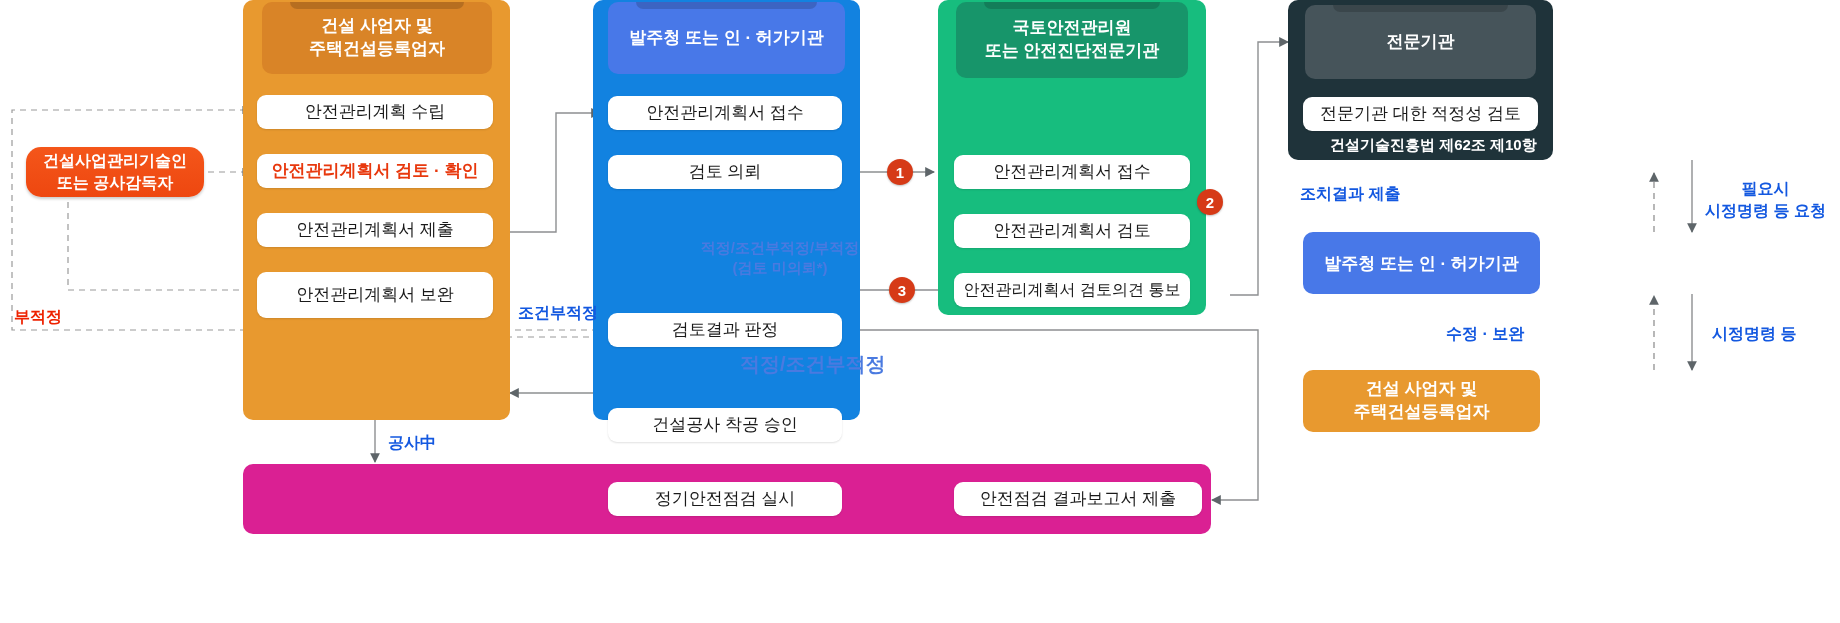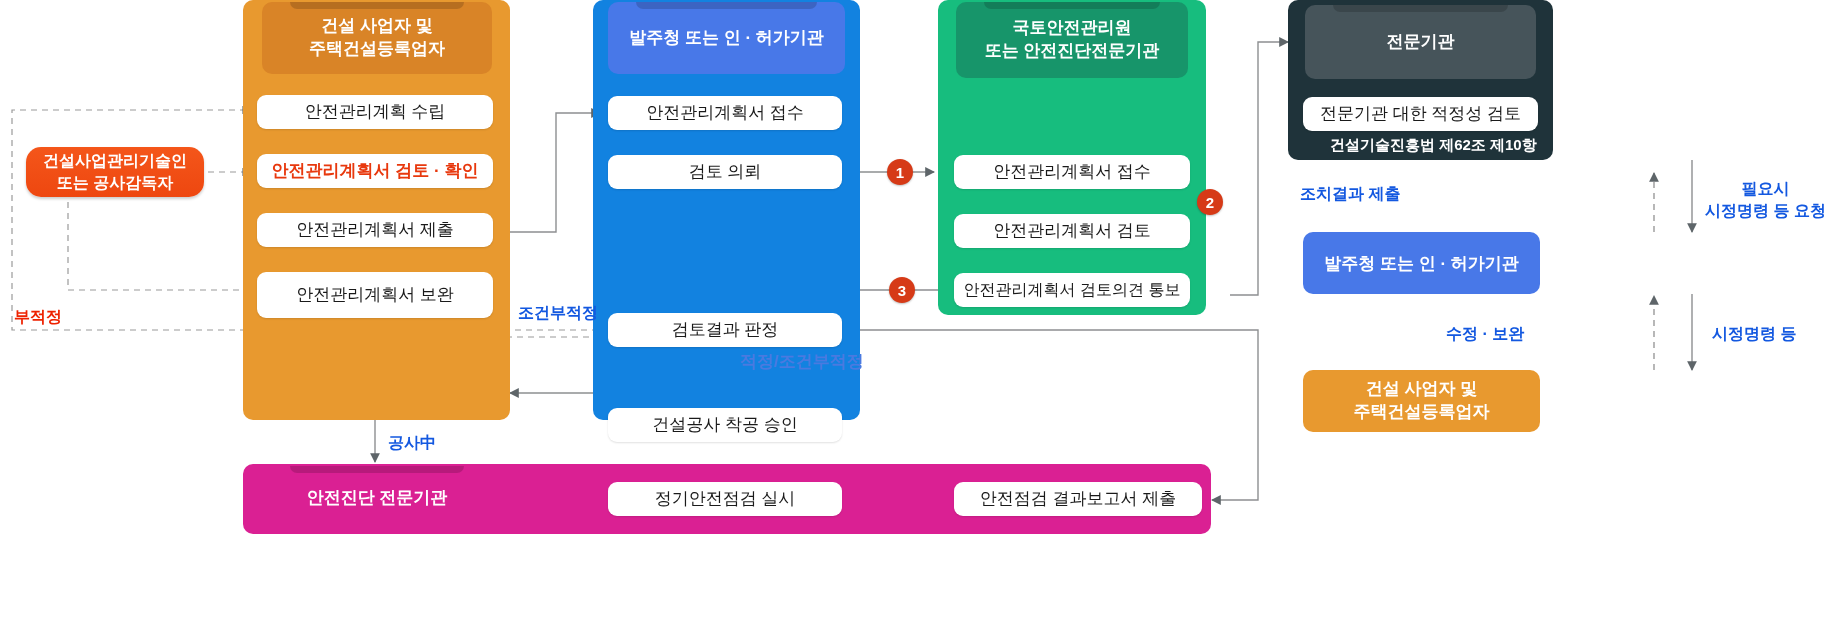--- a/index.html
+++ b/index.html
@@ -153,21 +153,25 @@
 
   <div class="lane c-blue" style="left:593px; top:0px; width:267px; height:420px;"></div>
   <div class="lane-head c-blue-h" style="left:608px; top:2px; width:237px; height:72px;">
     <span>발주청 또는 인 · 허가기관</span>
   </div>
   <div class="node" style="left:608px; top:96px; width:234px; height:34px;">안전관리계획서 접수</div>
   <div class="node" style="left:608px; top:155px; width:234px; height:34px;">검토 의뢰</div>
   <div class="node" style="left:608px; top:313px; width:234px; height:34px;">검토결과 판정</div>
   <div class="node" style="left:608px; top:376px; width:234px; height:34px;margin-top:32px;">건설공사 착공 승인</div>
 
-  <div class="lbl ghost" style="left:740px; top:351px; font-size:17px;">적정/조건부적정</div>
+  <div class="lbl ghost" style="left:700px; top:238px; width:160px; font-size:15px;">
+    <span>적정/조건부적정/부적정</span><br>
+    <span>(검토 미의뢰*)</span>
+  </div>
+  <div class="lbl ghost" style="left:740px; top:351px; font-size:20px;">적정/조건부적정</div>
 
   <div class="lane c-green" style="left:938px; top:0px; width:268px; height:315px;"></div>
   <div class="lane-head c-green-h" style="left:956px; top:2px; width:232px; height:76px;">
     <span>
       <span>국토안전관리원</span><br>
       <span>또는 안전진단전문기관</span>
     </span>
   </div>
   <div class="node" style="left:954px; top:155px; width:236px; height:34px;">안전관리계획서 접수</div>
   <div class="node" style="left:954px; top:214px; width:236px; height:34px;">안전관리계획서 검토</div>
@@ -188,23 +192,20 @@
   <div class="lane c-orange2" style="left:1303px; top:370px; width:237px; height:62px;
               display:flex; align-items:center; justify-content:center; text-align:center;
               color:#fff; font-weight:bold; font-size:17px; line-height:1.35;">
     <span>
       <span>건설 사업자 및</span><br>
       <span>주택건설등록업자</span>
     </span>
   </div>
 
   <div class="lane c-magenta" style="left:243px; top:464px; width:968px; height:70px;"></div>
-  <div class="lane-head" style="left:262px; top:466px; width:230px; height:64px; background:transparent; font-size:17px;">
-    <span>안전진단 전문기관</span>
-  </div>
   <div class="node" style="left:608px; top:482px; width:234px; height:34px;">정기안전점검 실시</div>
   <div class="node" style="left:954px; top:482px; width:248px; height:34px;">안전점검 결과보고서 제출</div>
 
   <div class="num" style="left:887px; top:159px;">1</div>
   <div class="num" style="left:1197px; top:189px;">2</div>
   <div class="num" style="left:889px; top:277px;">3</div>
 
   <div class="lbl blue" style="left:518px; top:303px;">조건부적정</div>
   <div class="lbl red" style="left:14px; top:307px;font-family:Liberation Serif, serif;">부적정</div>
   <div class="lbl blue" style="left:388px; top:433px;">공사中</div>

